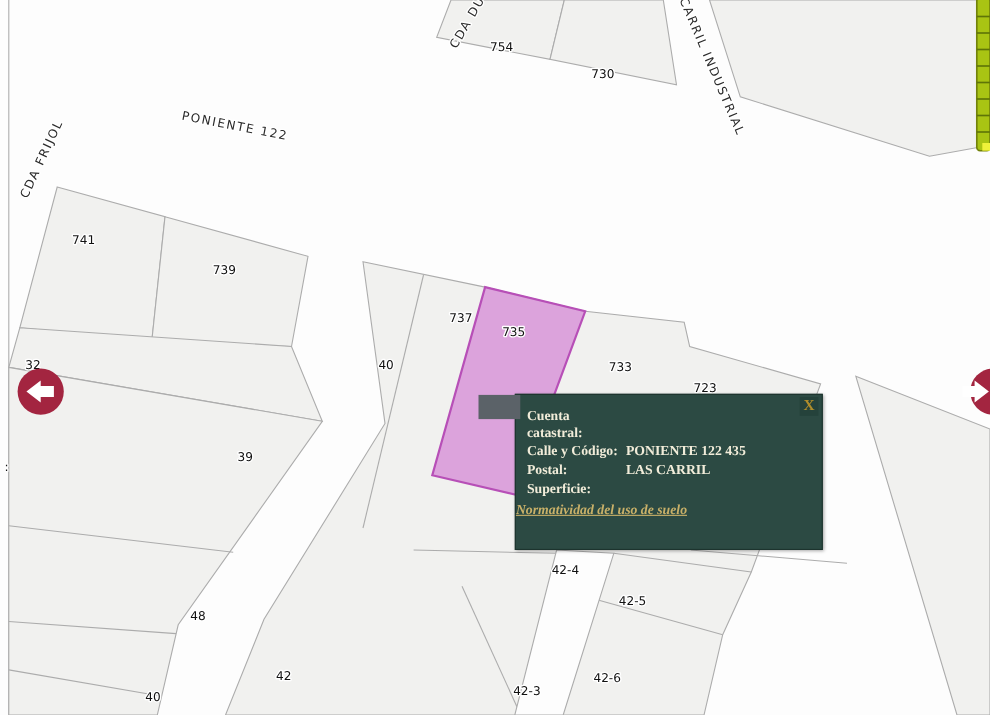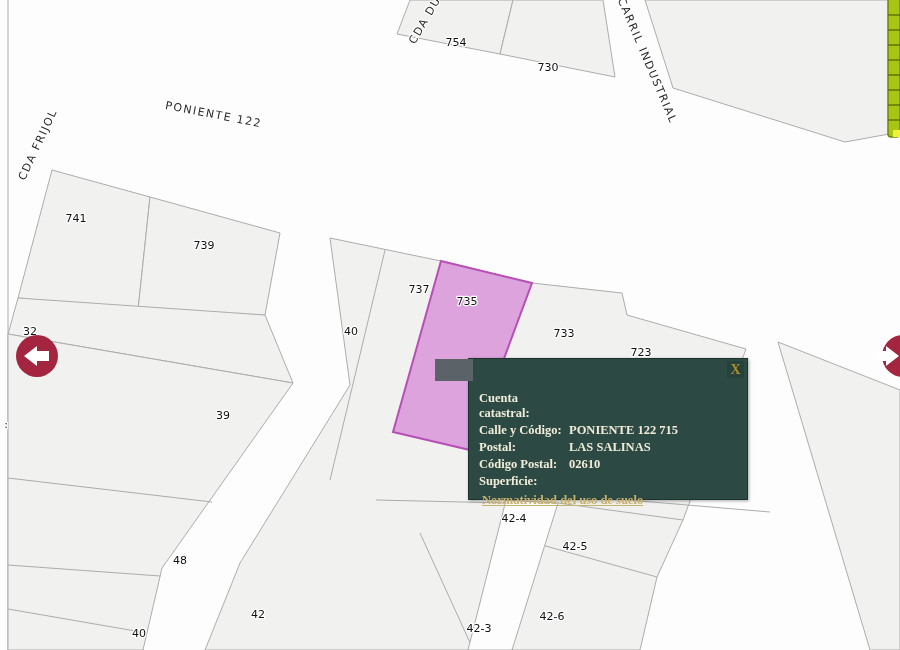--- a/index.html
+++ b/index.html
@@ -29,27 +29,27 @@
   .slider-tick{stroke:var(--slider-dark,#5f7508);stroke-width:1.5;}
   .slider-nub{fill:#eef23a;}
   .popup{
     position:absolute;left:468px;top:358px;width:280px;height:142px;
     background:var(--popup-bg,#2c4a43);
     border:1px solid #1d342e;box-shadow:1px 1px 3px rgba(0,0,0,.35);
     color:var(--popup-text,#f1ecd9);
     font-family:"Liberation Serif",serif;font-weight:bold;font-size:12.5px;
     z-index:4;box-sizing:border-box;
   }
-  .popup-rows{padding-top:11px;margin-top:20px;}
+  .popup-rows{padding-top:11px;}
   .prow{display:flex;padding:1px 0 1.5px 10px;line-height:14.5px;}
   .plabel{width:90px;flex:0 0 90px;}
   .pval{flex:1;}
   .popup-link{
-    display:inline-block;margin:3px 0 0 13px;
-    color:var(--popup-link,#c9b169);text-decoration:underline;cursor:pointer;
+    display:inline-block;margin:3px 0 0 0;
+    color:var(--popup-link,#c9b169);text-decoration:underline;cursor:pointer;font-style:italic;
   }
   .popup-close{
     position:absolute;top:2px;right:3px;width:17px;height:17px;line-height:17px;
     background:#25423b;color:var(--popup-close,#b08d2b);
     text-align:center;font-size:14px;cursor:pointer;
   }
   .handle{
     position:absolute;left:435px;top:359px;width:38px;height:22px;
     background:var(--handle,#5b6268);z-index:5;
   }
@@ -146,29 +146,25 @@
   </svg>
 
   <div class="popup">
     <div class="popup-close">X</div>
     <div class="popup-rows" id="popup-rows">
         <div class="prow">
           <span class="plabel">Cuenta catastral:</span>
         </div>
         <div class="prow">
           <span class="plabel">Calle y Código:</span>
-          <span class="pval">PONIENTE 122 715</span>
+          <span class="pval">PONIENTE 122 435</span>
         </div>
         <div class="prow">
           <span class="plabel">Postal:</span>
-          <span class="pval">LAS SALINAS</span>
-        </div>
-        <div class="prow">
-          <span class="plabel">Código Postal:</span>
-          <span class="pval">02610</span>
+          <span class="pval">LAS CARRIL</span>
         </div>
         <div class="prow">
           <span class="plabel">Superficie:</span>
         </div>
       </div>
     <a class="popup-link">Normatividad del uso de suelo</a>
   </div>
 
   <div class="handle"></div>
 

